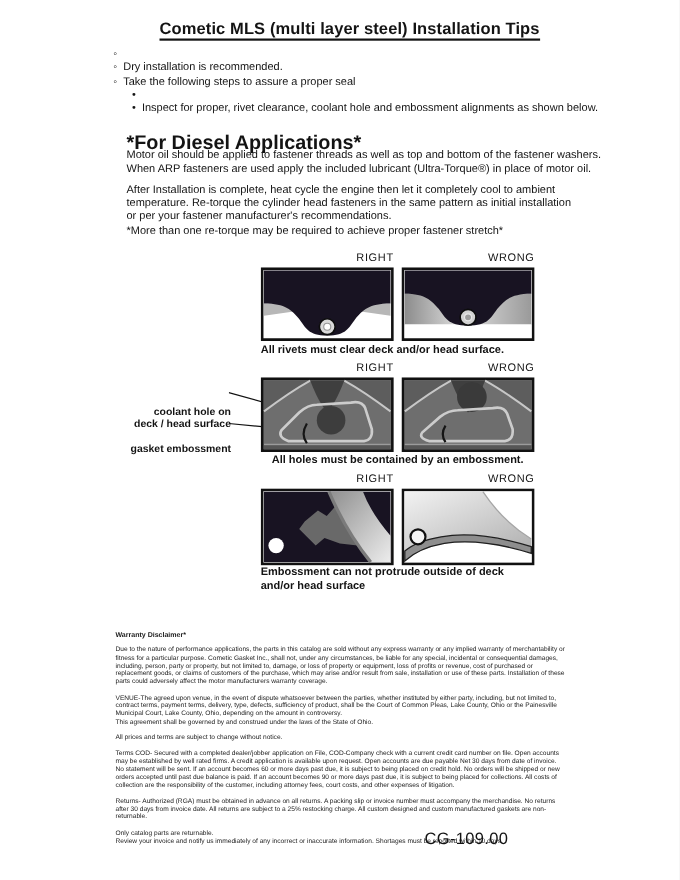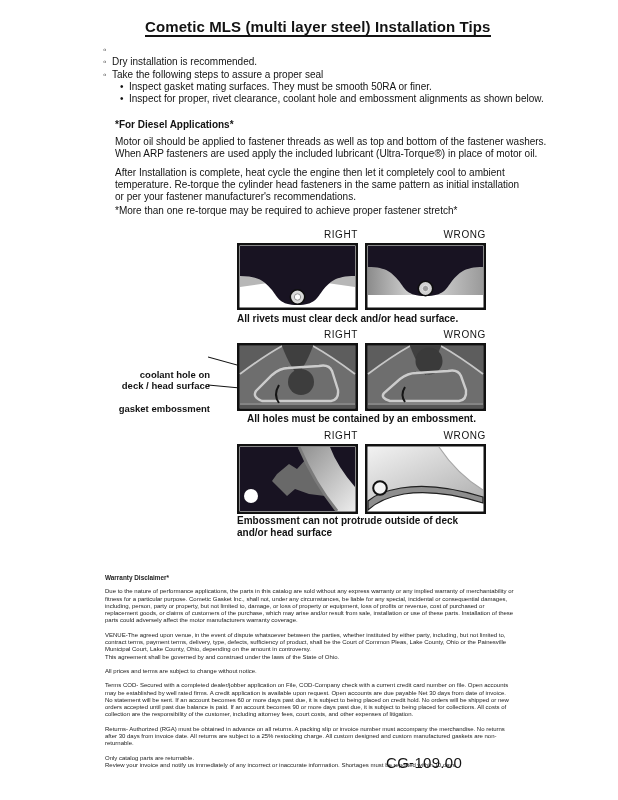--- a/index.html
+++ b/index.html
@@ -10,21 +10,21 @@
   }
   .abs{position:absolute;}
   .title{
     left:115px; top:18px; font-size:15px; font-weight:700;
     border-bottom:2px solid var(--ink,#131313); padding-bottom:0; letter-spacing:.1px;margin-left:30px;
   }
   .tips{left:103px; top:44px; font-size:10px; line-height:12.3px;}
   .tip{display:flex;}
   .tip .mk{width:9px; flex:0 0 9px; text-align:left;}
   .tip.lvl2{margin-left:17px;}
-  .diesel-h{left:115px; top:119px; font-size:10px; font-weight:700;}
+  .diesel-h{left:115px; top:119px; font-size:18px; font-weight:700;}
   .bodyp{left:115px; width:440px; font-size:10px; line-height:12px; white-space:pre-line;}
   .p1{top:136px;} .p2{top:167px;} .p3{top:205px;}
   .rw-label{width:121px; text-align:right; font-size:10px; letter-spacing:.6px; font-weight:400;}
   .cap{font-weight:700; font-size:10px; line-height:12px; white-space:pre-line;}
   .diag{width:121px;}
   .lbl{font-weight:700; font-size:9.5px; line-height:11px; text-align:right; white-space:pre-line;margin-top:24px;}
   .fine{left:105px; top:574px; width:410px; font-size:6px; line-height:7.3px; color:#222;}
   .fine h4{margin:0 0 7px 0; font-size:6.4px;}
   .fine p{margin:0 0 7px 0; white-space:pre-line;}
   .pagenum{left:386px; top:754px; font-size:15px; letter-spacing:.3px;}
@@ -50,21 +50,20 @@
     <div class="tip lvl1">
         <span class="mk">◦</span>
         <span>Dry installation is recommended.</span>
       </div>
     <div class="tip lvl1">
         <span class="mk">◦</span>
         <span>Take the following steps to assure a proper seal</span>
       </div>
     <div class="tip lvl2">
         <span class="mk">•</span>
-        <span>Inspect gasket mating surfaces.  They must be smooth 50RA or finer.</span>
       </div>
     <div class="tip lvl2">
         <span class="mk">•</span>
         <span>Inspect for proper, rivet clearance, coolant hole and embossment alignments as shown below.</span>
       </div>
   </div>
 
   <div class="abs diesel-h">*For Diesel Applications*</div>
   <div class="abs bodyp p1">Motor oil should be applied to fastener threads as well as top and bottom of the fastener washers.
 When ARP fasteners are used apply the included lubricant (Ultra-Torque®) in place of motor oil.</div>

